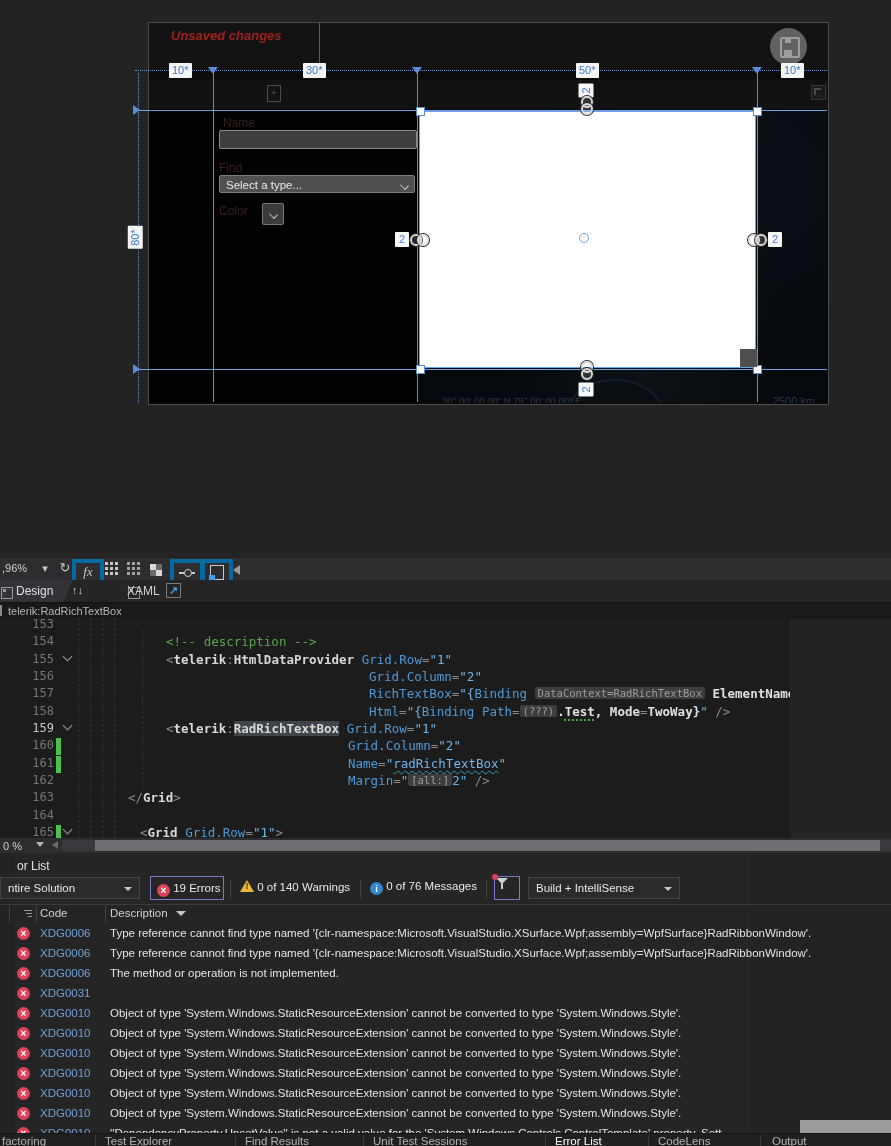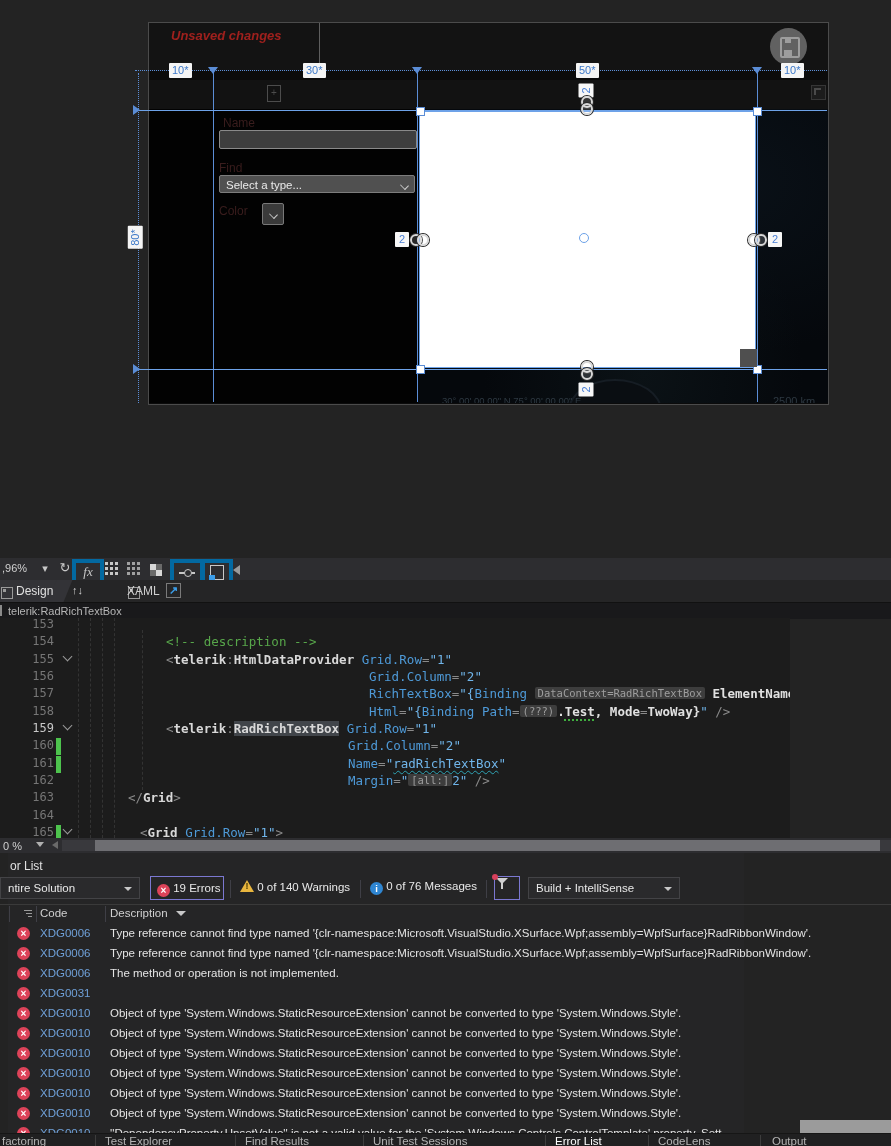--- a/index.html
+++ b/index.html
@@ -110,21 +110,21 @@
   .tk-gdot{text-decoration:underline dotted #3fae3f 2px;text-underline-offset:3px}
 
   #edscroll{left:0;top:838px;width:891px;height:15px;background:#2d2d30}
   #edscroll .z{left:3px;top:2px;color:#cfcfcf;font-size:11px}
   #edscroll .car{left:36px;top:4px;width:0;height:0;border-left:4px solid transparent;border-right:4px solid transparent;border-top:5px solid #b0b0b0}
   #edscroll .lar{left:52px;top:3px;width:0;height:0;border-top:4px solid transparent;border-bottom:4px solid transparent;border-right:6px solid #6a6a6a}
   #edscroll .track{left:62px;top:2px;width:829px;height:11px;background:#39393d}
   #edscroll .thumb{left:95px;top:2px;width:785px;height:11px;background:#6e6e72}
 
   
-  #errorpanel{left:8px;top:853px;width:736px;height:280px;background:#252526}
+  #errorpanel{left:15px;top:853px;width:736px;height:280px;background:#252526}
   #errorpanel .title{left:2px;top:6px;color:#e0e0e0;font-size:12px}
   .vscombo{position:absolute;height:22px;background:#2a2a2c;border:1px solid #434346;color:#e8e8e8;font-size:11.5px;line-height:20px;padding-left:7px;box-sizing:border-box}
   .vscombo .arr{position:absolute;right:7px;top:9px;width:0;height:0;border-left:4px solid transparent;border-right:4px solid transparent;border-top:4px solid #c8c8c8}
   .toolbtn{position:absolute;height:24px;border:1px solid #7b78d1;color:#e8e8e8;font-size:11.5px;line-height:22px;box-sizing:border-box}
   .errico{display:inline-block;width:13px;height:13px;border-radius:50%;background:#dd4359;color:#fff;
     font-size:10px;font-weight:bold;line-height:13px;text-align:center;vertical-align:-2px}
   .warnico{position:relative;display:inline-block;width:14px;height:12px;vertical-align:-1px}
   .warnico::before{content:"";position:absolute;left:0;top:0;width:0;height:0;border-left:7px solid transparent;border-right:7px solid transparent;border-bottom:12px solid #e9b63e}
   .warnico::after{content:"!";position:absolute;left:0;top:1px;width:14px;text-align:center;color:#4a3a00;font-size:9px;font-weight:bold}
   .infoico{display:inline-block;width:13px;height:13px;border-radius:50%;background:#2f86d2;color:#fff;

